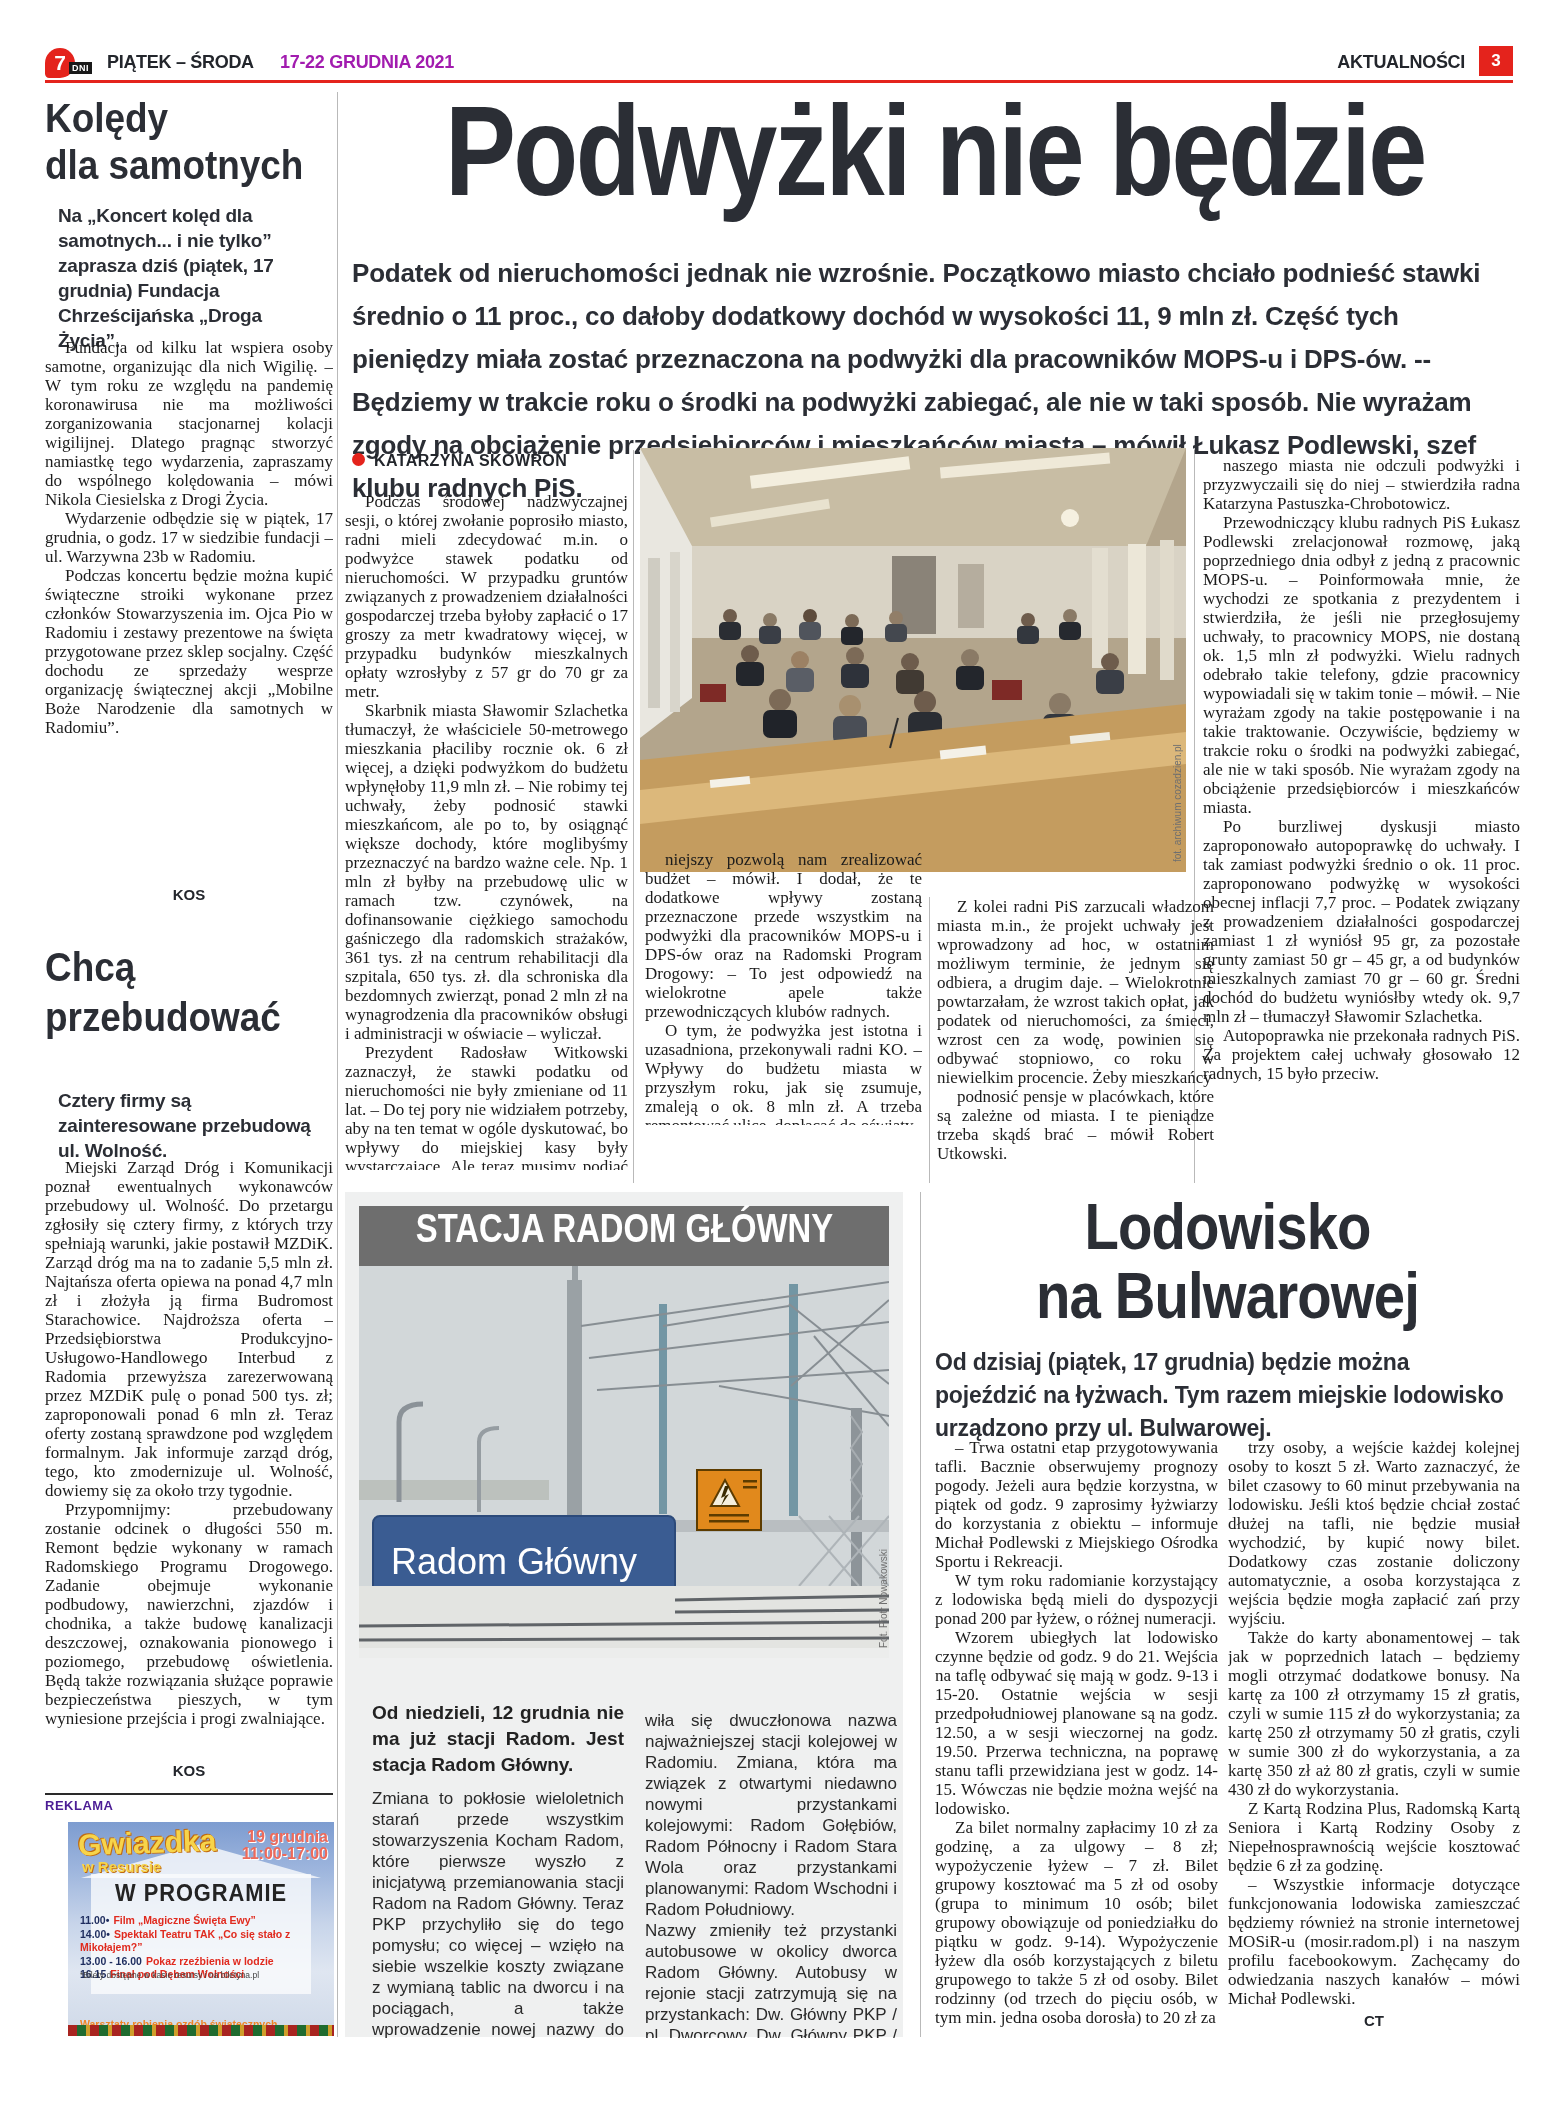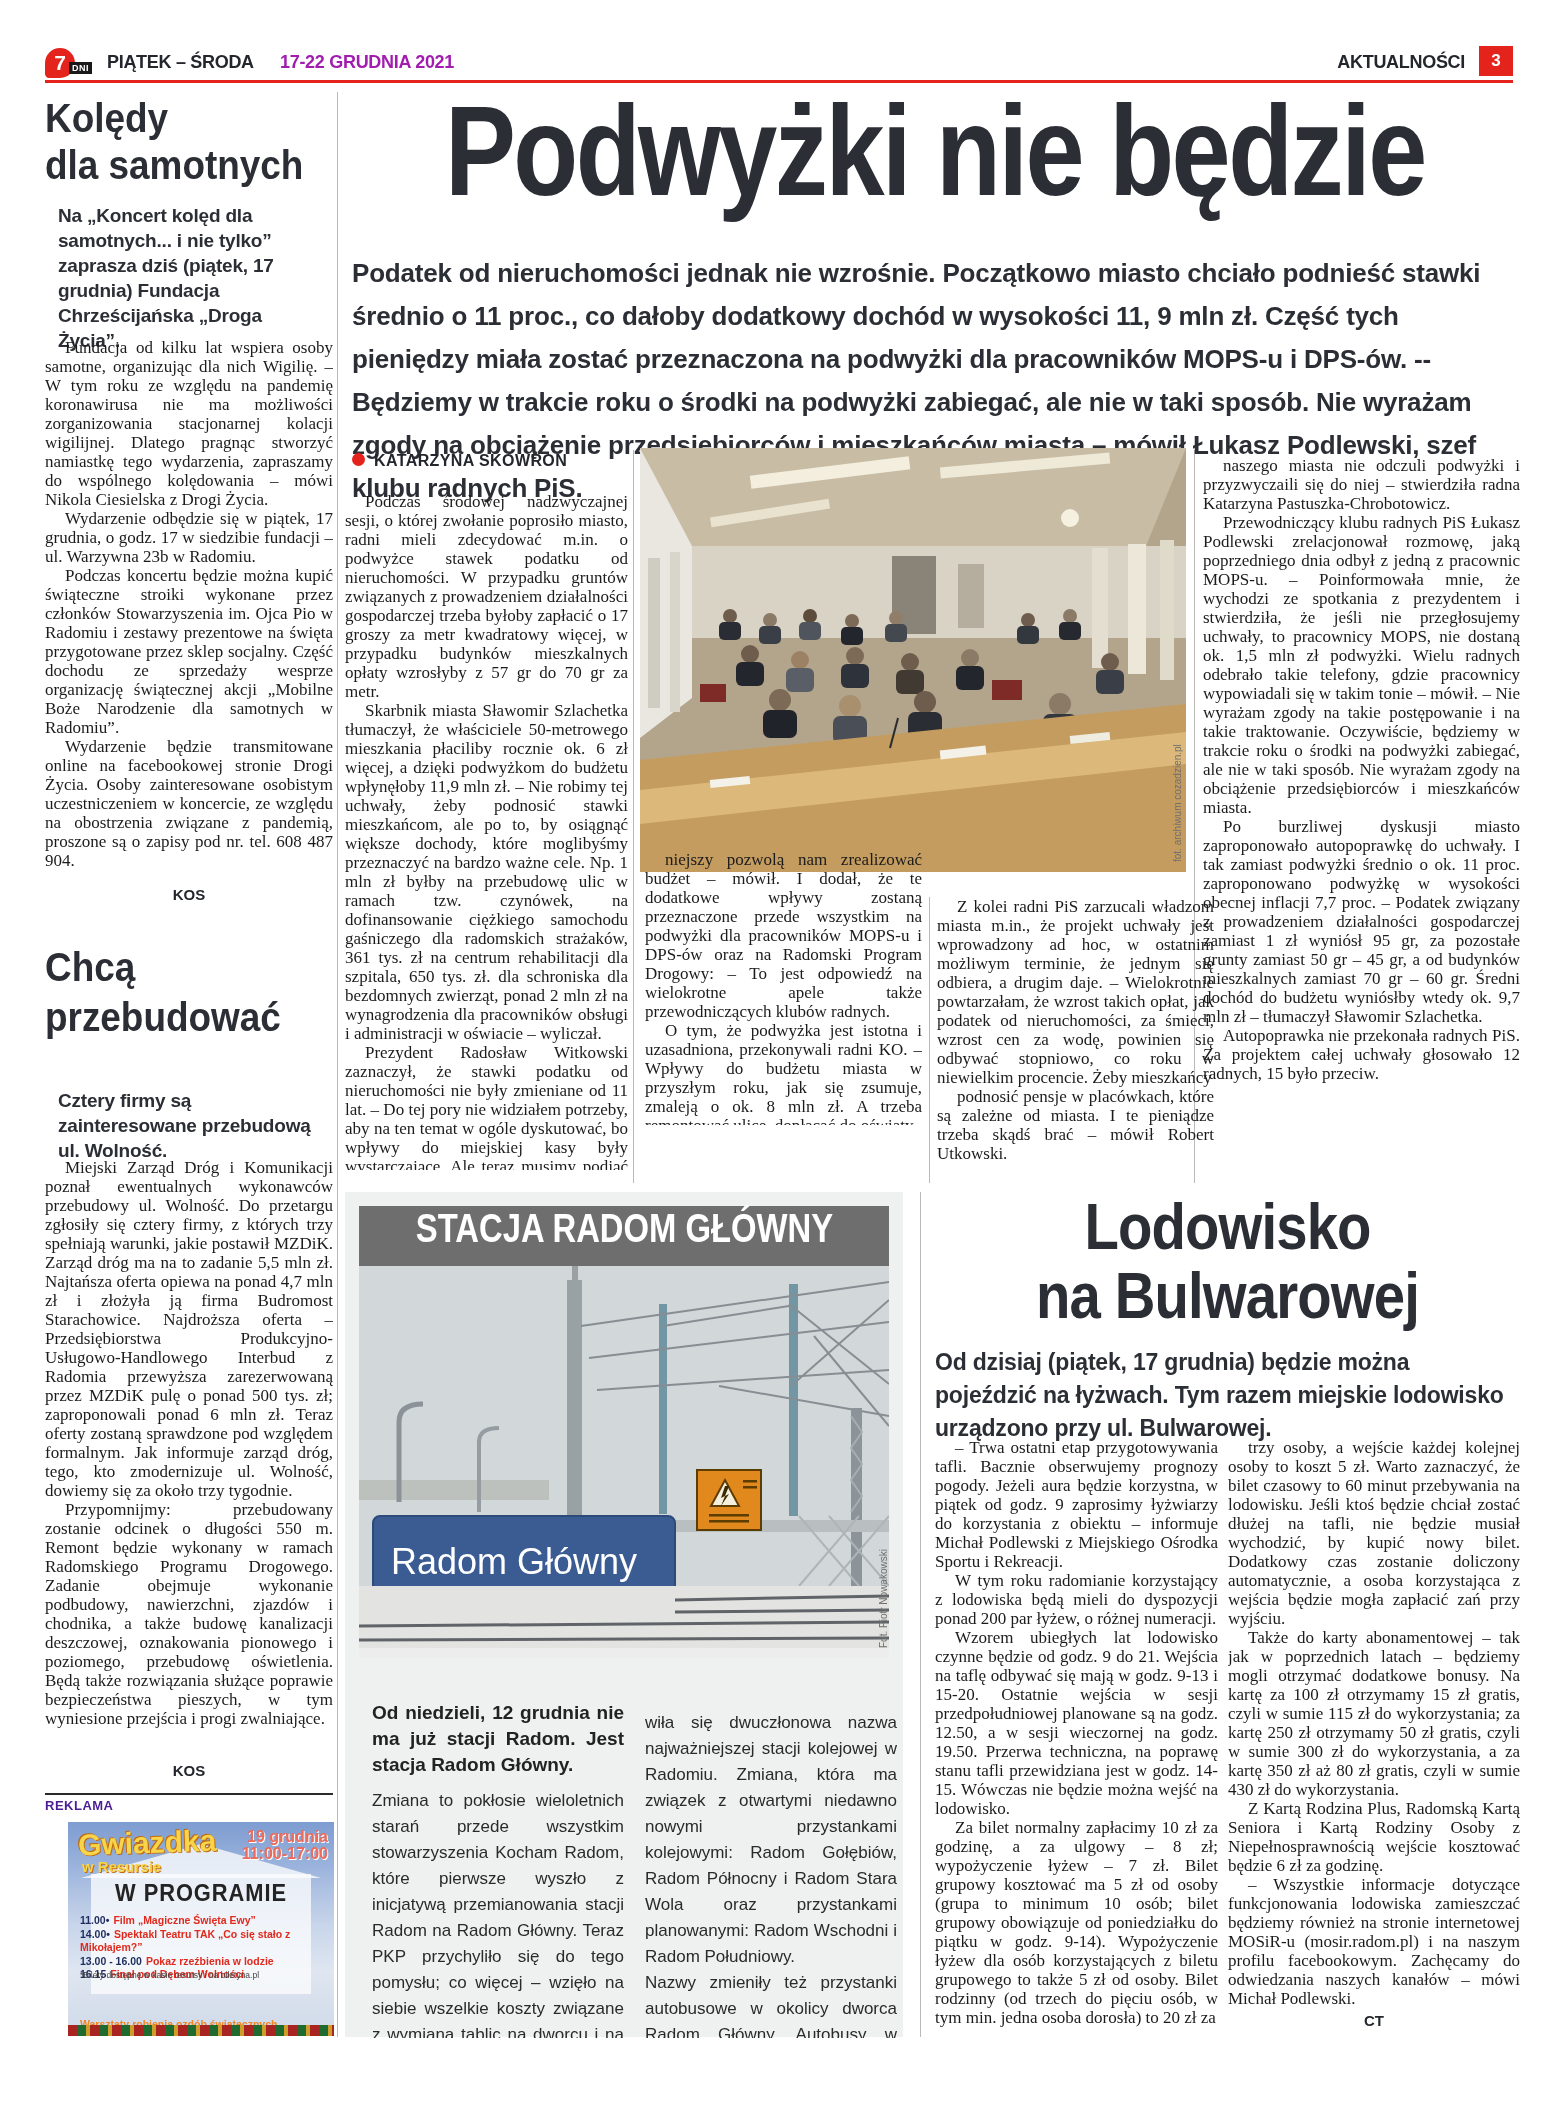--- a/index.html
+++ b/index.html
@@ -15,21 +15,21 @@
   .mh-date{position:absolute;left:235px;top:4px;font-size:18px;font-weight:bold;color:#a21caf;letter-spacing:-.3px;}
   .mh-section{position:absolute;right:48px;top:4px;font-size:18px;font-weight:bold;color:#23262c;letter-spacing:-.3px;}
   .mh-pagebox{position:absolute;right:0;top:-2px;width:34px;height:30px;background:#e4231c;color:#fff;
               font-size:17px;font-weight:bold;display:flex;align-items:center;justify-content:center;}
   .red-rule{position:absolute;left:45px;top:80px;width:1468px;height:3px;background:#e4231c;}
   
   .vrule{position:absolute;width:1px;background:#b9b9b9;}
   .headline-cond{font-weight:bold;color:#2b2e35;white-space:pre-line;transform-origin:0 0;}
   .serif p{margin:0;font-family:"Liberation Serif",serif;font-size:17px;line-height:19px;
            text-align:justify;text-indent:20px;color:#1b1b1b;}
-  .sansbody p{margin:0;font-size:17px;line-height:26px;text-align:justify;color:#2a2a2a;}
+  .sansbody p{margin:0;font-size:17px;line-height:21px;text-align:justify;color:#2a2a2a;}
   .lead{font-weight:bold;color:#2b2e35;letter-spacing:-.2px;}
   .signature{font-weight:bold;font-size:15px;color:#23262c;text-align:center;}
   .credit-rot{position:absolute;font-size:10px;color:#6f6f6f;transform-origin:0 0;white-space:nowrap;}
   
   .t-koledy{position:absolute;left:45px;top:95px;font-size:41px;line-height:47px;transform:scaleX(.9);}
   .lead-koledy{position:absolute;left:58px;top:203px;width:268px;font-size:19px;line-height:25px;}
   .body-koledy{position:absolute;left:45px;top:338px;width:288px;height:545px;overflow:hidden;}
   .sig-koledy{position:absolute;left:45px;top:886px;width:288px;}
   .t-przeb{position:absolute;left:45px;top:942px;font-size:41px;line-height:50px;transform:scaleX(.9);}
   .lead-przeb{position:absolute;left:58px;top:1088px;width:268px;font-size:19px;line-height:25px;}
@@ -112,21 +112,20 @@
   <div class="vrule" style="left:1194px;top:450px;height:733px;"></div>
   <div class="vrule" style="left:920px;top:1192px;height:845px;"></div>
 
   <div class="headline-cond t-koledy">Kolędy
 dla samotnych</div>
   <div class="lead lead-koledy">Na „Koncert kolęd dla samotnych... i nie tylko” zaprasza dziś (piątek, 17 grudnia) Fundacja Chrześcijańska „Droga Życia”.</div>
   <div class="serif body-koledy">
     <p>Fundacja od kilku lat wspiera osoby samotne, organizując dla nich Wigilię. – W tym roku ze względu na pandemię koronawirusa nie ma możliwości zorganizowania stacjonarnej kolacji wigilijnej. Dlatego pragnąc stworzyć namiastkę tego wydarzenia, zapraszamy do wspólnego kolędowania – mówi Nikola Ciesielska z Drogi Życia.</p>
     <p>Wydarzenie odbędzie się w piątek, 17 grudnia, o godz. 17 w siedzibie fundacji – ul. Warzywna 23b w Radomiu.</p>
     <p>Podczas koncertu będzie można kupić świąteczne stroiki wykonane przez członków Stowarzyszenia im. Ojca Pio w Radomiu i zestawy prezentowe na święta przygotowane przez sklep socjalny. Część dochodu ze sprzedaży wesprze organizację świątecznej akcji „Mobilne Boże Narodzenie dla samotnych w Radomiu”.</p>
-    <p>Wydarzenie będzie transmitowane online na facebookowej stronie Drogi Życia. Osoby zainteresowane osobistym uczestniczeniem w koncercie, ze względu na obostrzenia związane z pandemią, proszone są o zapisy pod nr. tel. 608 487 904.</p>
   </div>
   <div class="signature sig-koledy">KOS</div>
 
   <div class="headline-cond t-przeb">Chcą
 przebudować</div>
   <div class="lead lead-przeb">Cztery firmy są zainteresowane przebudową ul. Wolność.</div>
   <div class="serif body-przeb">
     <p>Miejski Zarząd Dróg i Komunikacji poznał ewentualnych wykonawców przebudowy ul. Wolność. Do przetargu zgłosiły się cztery firmy, z których trzy spełniają warunki, jakie postawił MZDiK. Zarząd dróg ma na to zadanie 5,5 mln zł. Najtańsza oferta opiewa na ponad 4,7 mln zł i złożyła ją firma Budromost Starachowice. Najdroższa oferta – Przedsiębiorstwa Produkcyjno-Usługowo-Handlowego Interbud z Radomia przewyższa zarezerwowaną przez MZDiK pulę o ponad 500 tys. zł; zaproponowali ponad 6 mln zł. Teraz oferty zostaną sprawdzone pod względem formalnym. Jak informuje zarząd dróg, tego, kto zmodernizuje ul. Wolność, dowiemy się za około trzy tygodnie.</p>
     <p>Przypomnijmy: przebudowany zostanie odcinek o długości 550 m. Remont będzie wykonany w ramach Radomskiego Programu Drogowego. Zadanie obejmuje wykonanie podbudowy, nawierzchni, zjazdów i chodnika, a także budowę kanalizacji deszczowej, oznakowania pionowego i poziomego, przebudowę oświetlenia. Będą także rozwiązania służące poprawie bezpieczeństwa pieszych, w tym wyniesione przejścia i progi zwalniające.</p>
   </div>

